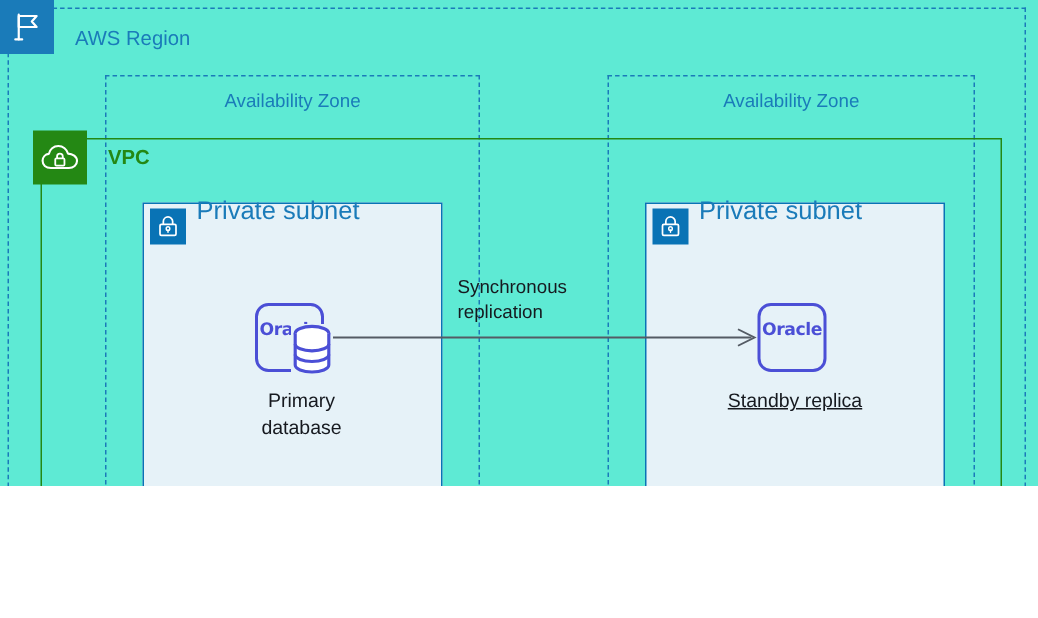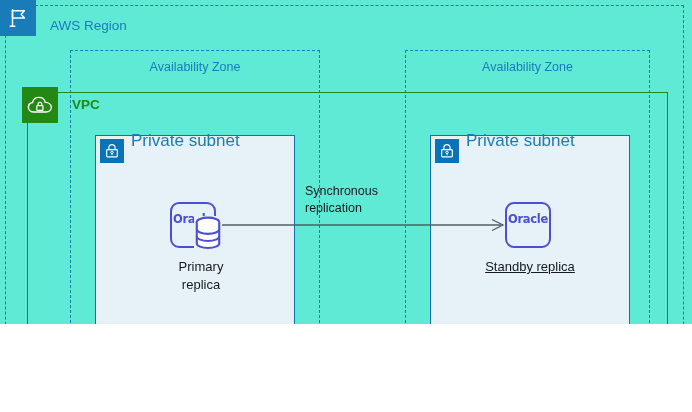--- a/index.html
+++ b/index.html
@@ -250,21 +250,21 @@
   <svg class="db-cylinder" viewBox="0 0 28 34">
     <rect x="0" y="0" width="28" height="34" fill="#e6f2f8"></rect>
     <ellipse cx="14" cy="6.2" rx="11.2" ry="4.6" fill="#ffffff" stroke="#4b4fd6" stroke-width="2.1"></ellipse>
     <path d="M2.8 6.2 L2.8 27.4 A11.2 4.6 0 0 0 25.2 27.4 L25.2 6.2" fill="#ffffff" stroke="#4b4fd6" stroke-width="2.1"></path>
     <path d="M2.8 13.3 A11.2 4.6 0 0 0 25.2 13.3" fill="none" stroke="#4b4fd6" stroke-width="2.1"></path>
     <path d="M2.8 20.4 A11.2 4.6 0 0 0 25.2 20.4" fill="none" stroke="#4b4fd6" stroke-width="2.1"></path>
   </svg>
 
   <div class="caption caption-primary">
     <div>Primary</div>
-    <div>replica</div>
+    <div>database</div>
   </div>
 
   <div class="oracle-icon oracle-standby">
     <div class="oracle-word">Oracle</div>
   </div>
 
   <div class="caption caption-standby">
     <div>Standby replica</div>
   </div>
 

